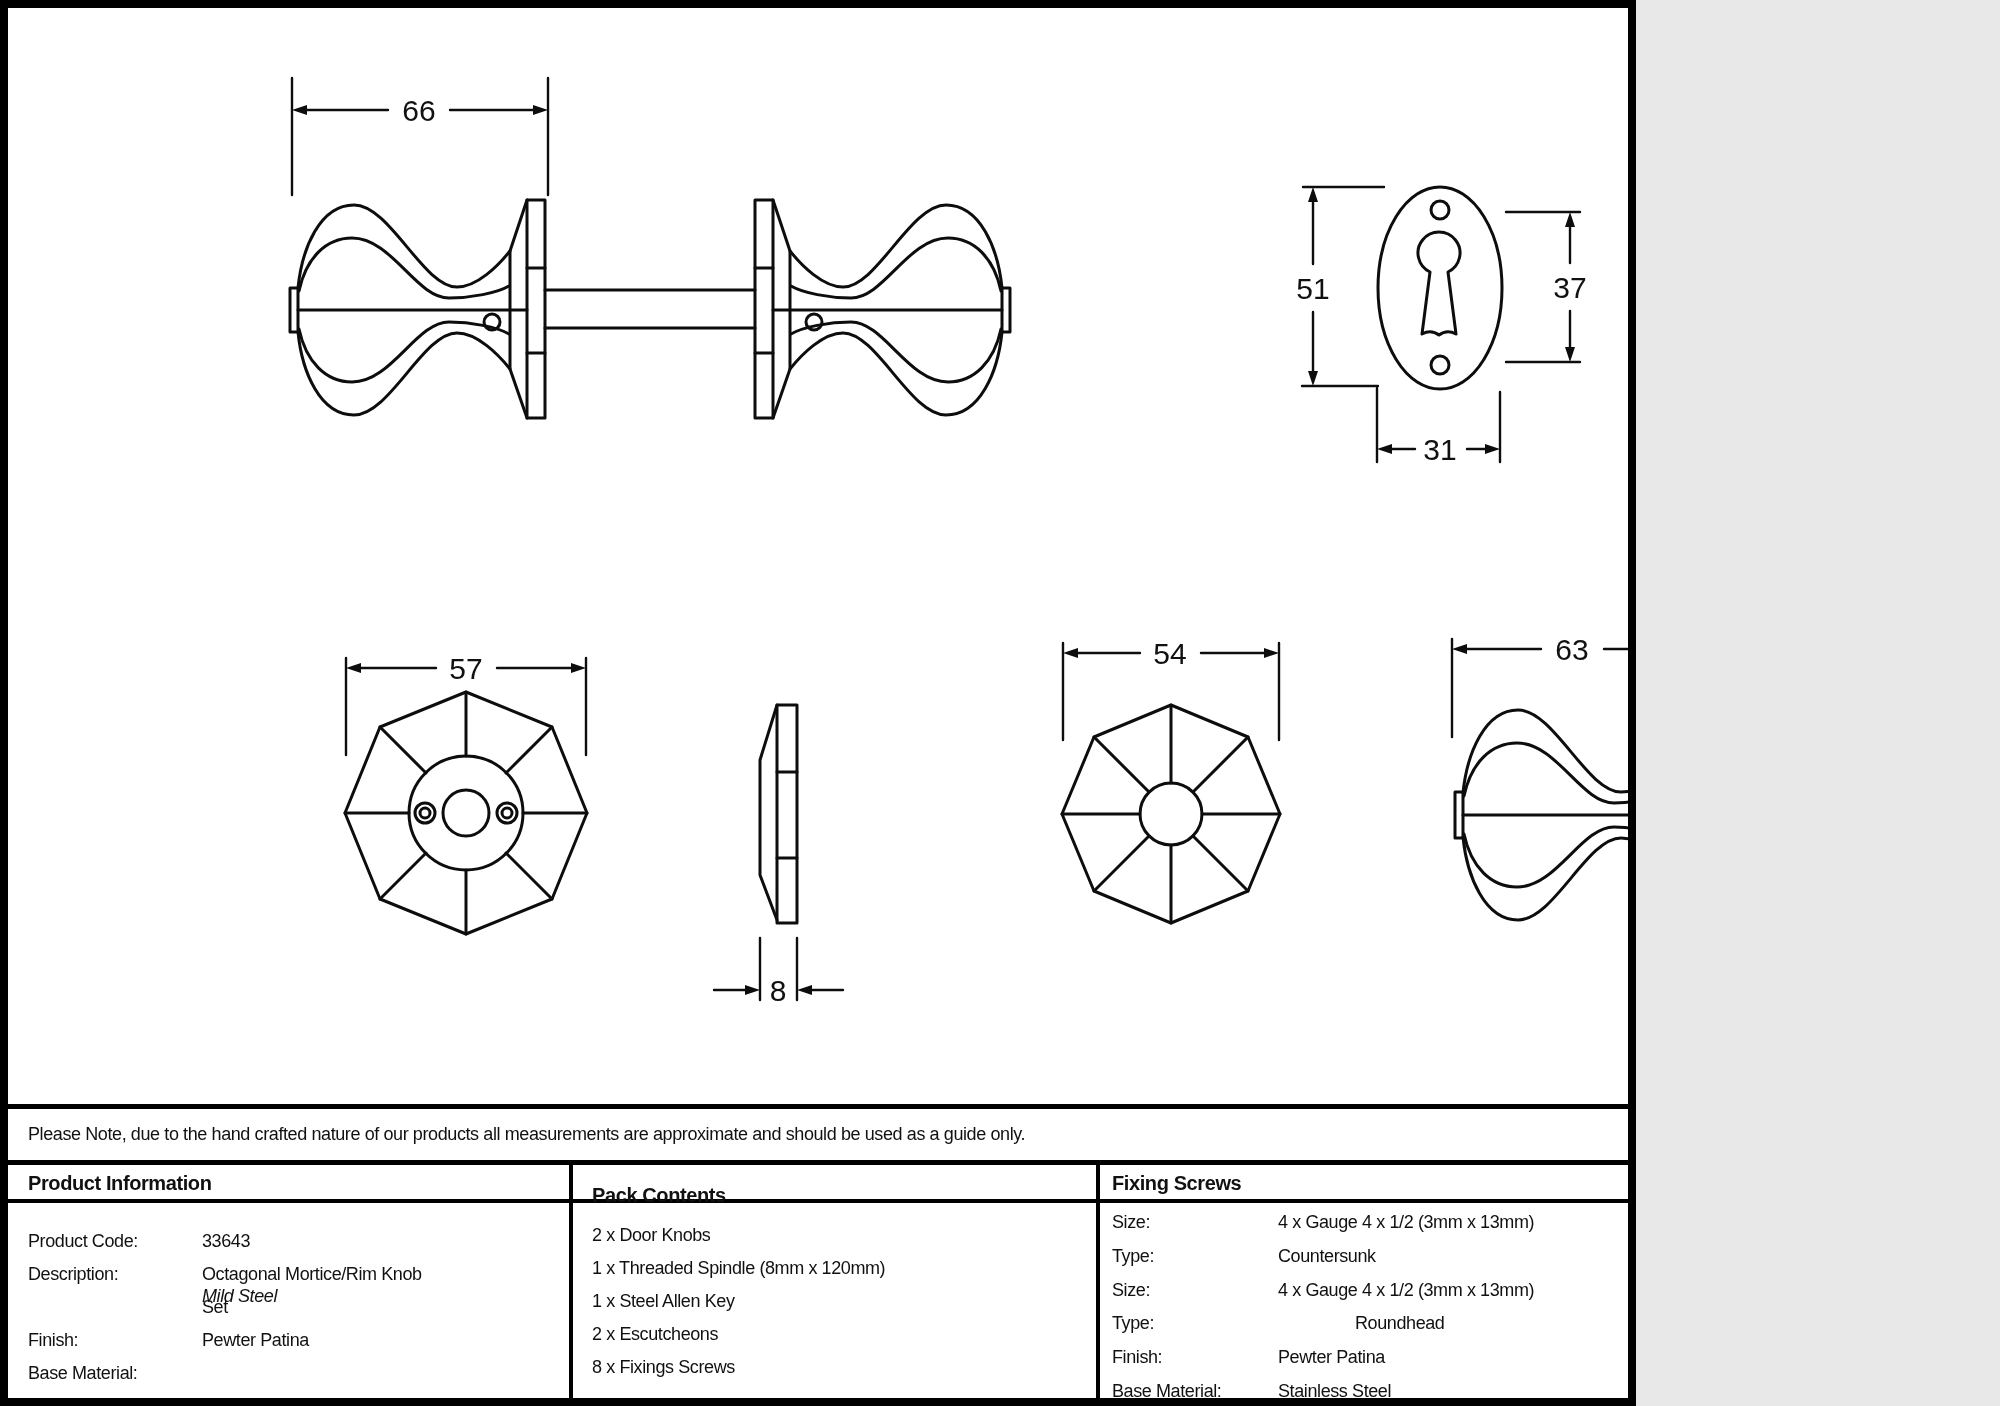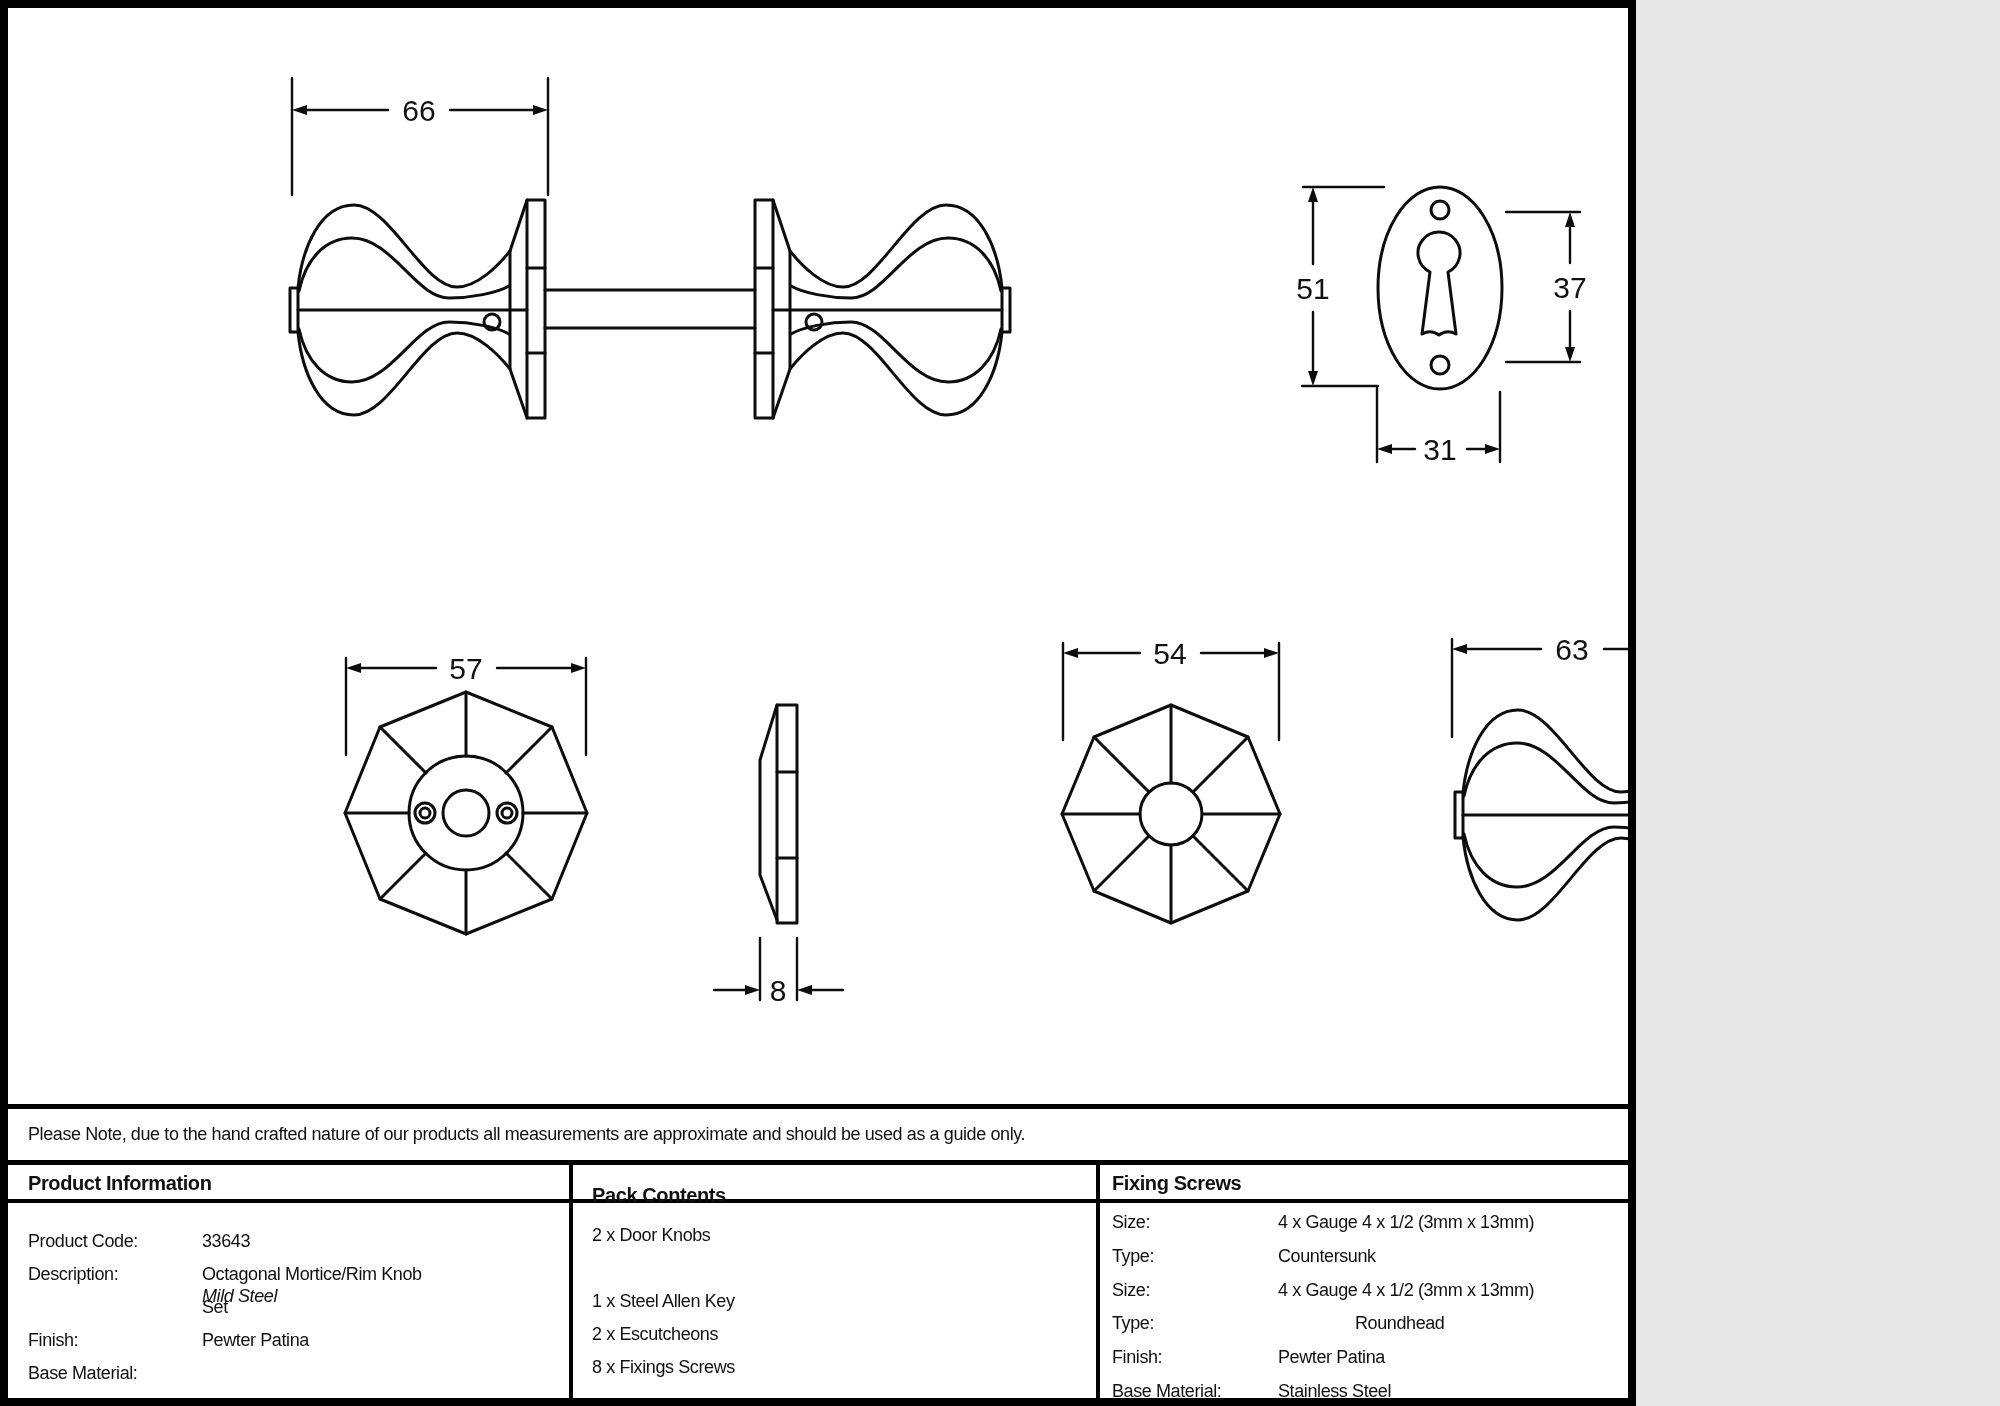--- a/index.html
+++ b/index.html
@@ -183,20 +183,21 @@
   <div class="t" style="left:202px;top:1241px;">33643</div>
   <div class="t" style="left:28px;top:1274px;">Description:</div>
   <div class="t" style="left:202px;top:1274px;">Octagonal Mortice/Rim Knob</div>
   <div class="t" style="left:202px;top:1307px;">Set</div>
   <div class="t" style="left:28px;top:1340px;">Finish:</div>
   <div class="t" style="left:202px;top:1340px;">Pewter Patina</div>
   <div class="t" style="left:28px;top:1373px;">Base Material:</div>
   <div class="t" style="left:202px;top:1296px;font-style:italic;">Mild Steel</div>
 
   <div class="t" style="left:592px;top:1235px;">2 x Door Knobs</div>
+  <div class="t" style="left:592px;top:1268px;">1 x Threaded Spindle (8mm x 120mm)</div>
   <div class="t" style="left:592px;top:1301px;">1 x Steel Allen Key</div>
   <div class="t" style="left:592px;top:1334px;">2 x Escutcheons</div>
   <div class="t" style="left:592px;top:1367px;">8 x Fixings Screws</div>
 
   <div class="t" style="left:1112px;top:1222px;">Size:</div>
   <div class="t" style="left:1278px;top:1222px;">4 x Gauge 4 x 1/2 (3mm x 13mm)</div>
   <div class="t" style="left:1112px;top:1256px;">Type:</div>
   <div class="t" style="left:1278px;top:1256px;">Countersunk</div>
   <div class="t" style="left:1112px;top:1290px;">Size:</div>
   <div class="t" style="left:1278px;top:1290px;">4 x Gauge 4 x 1/2 (3mm x 13mm)</div>

